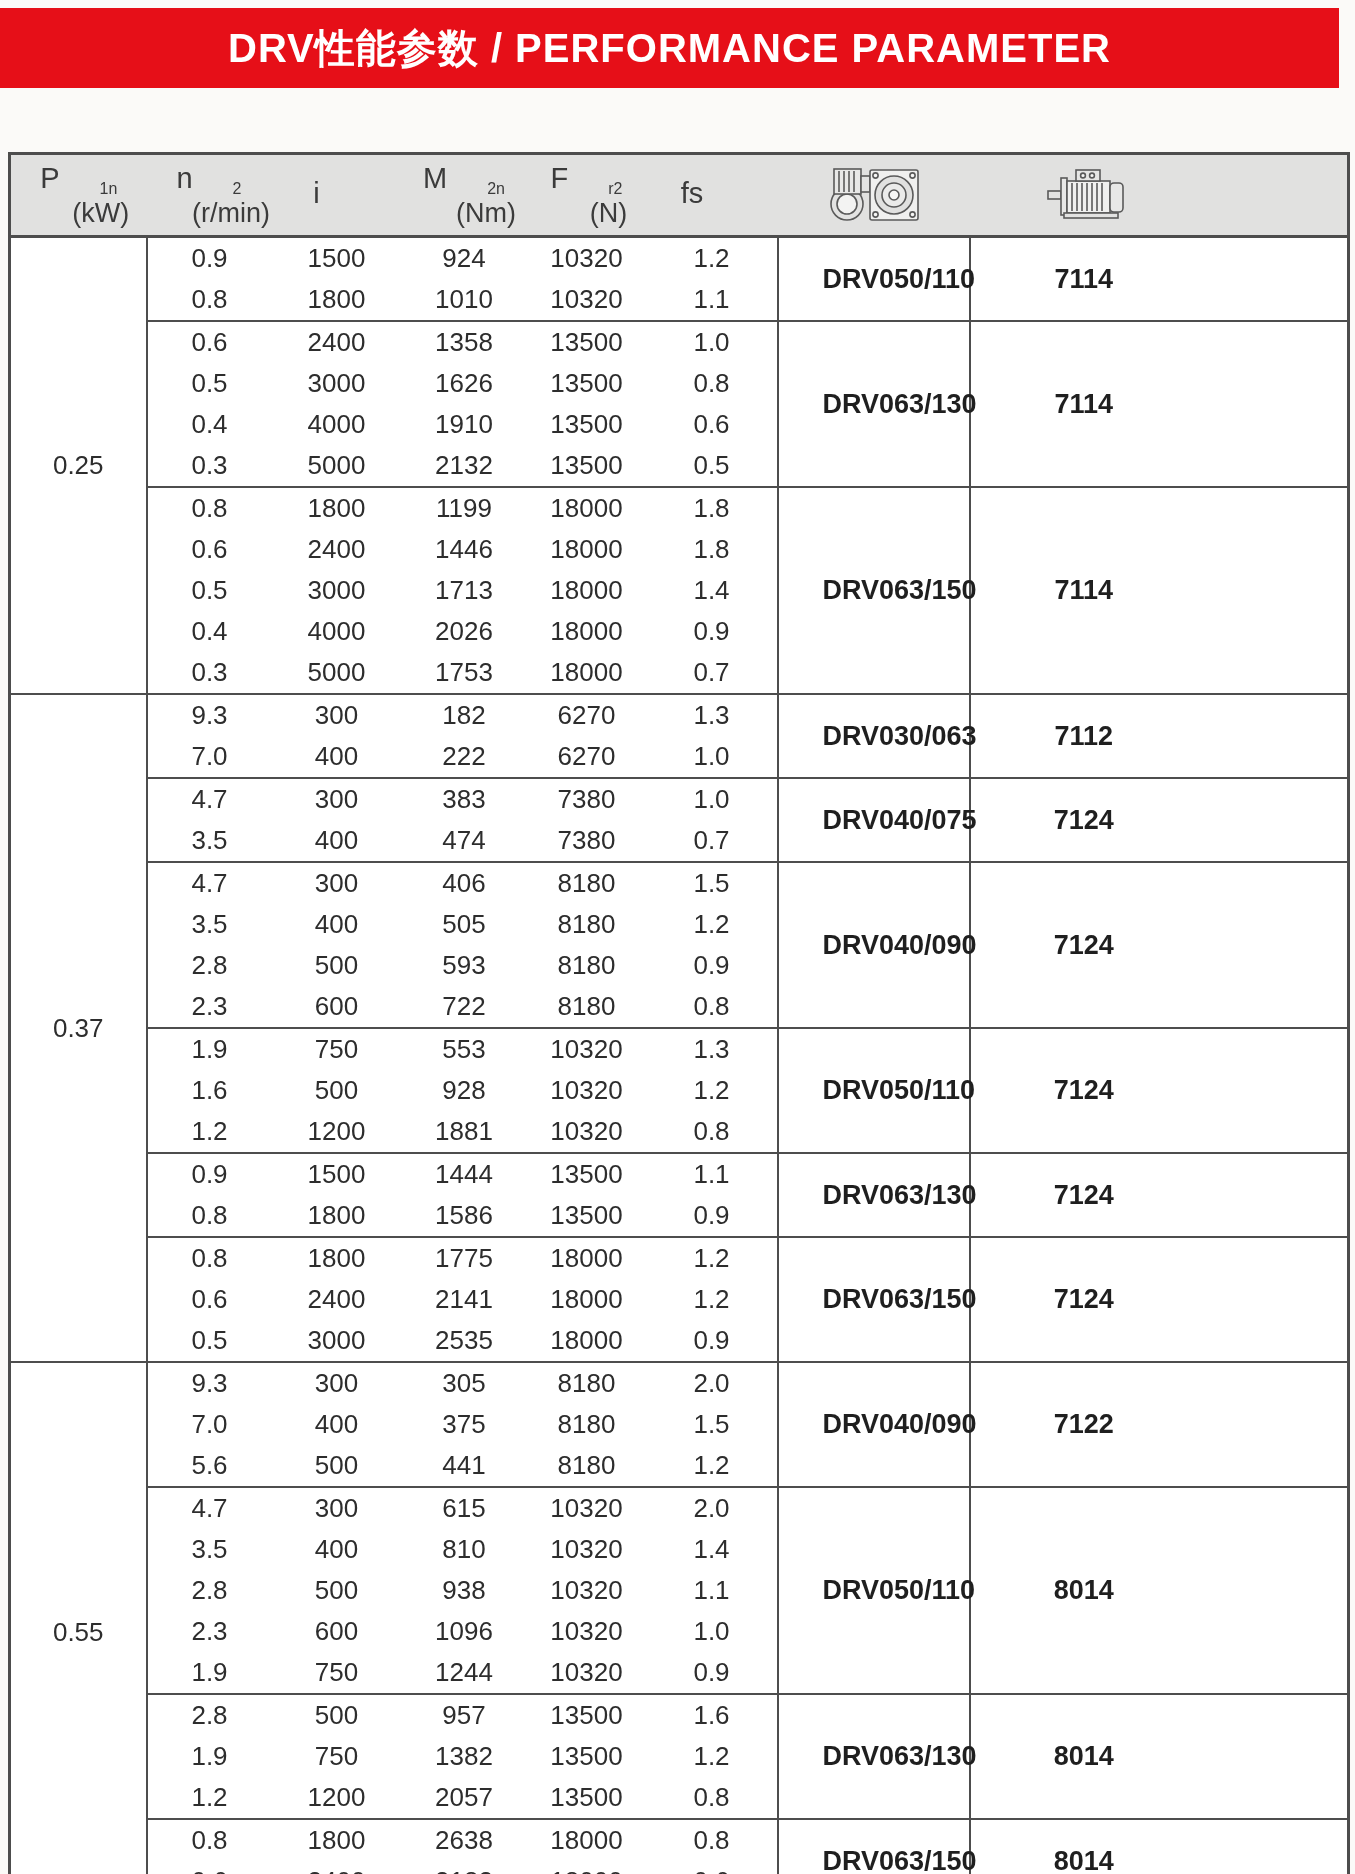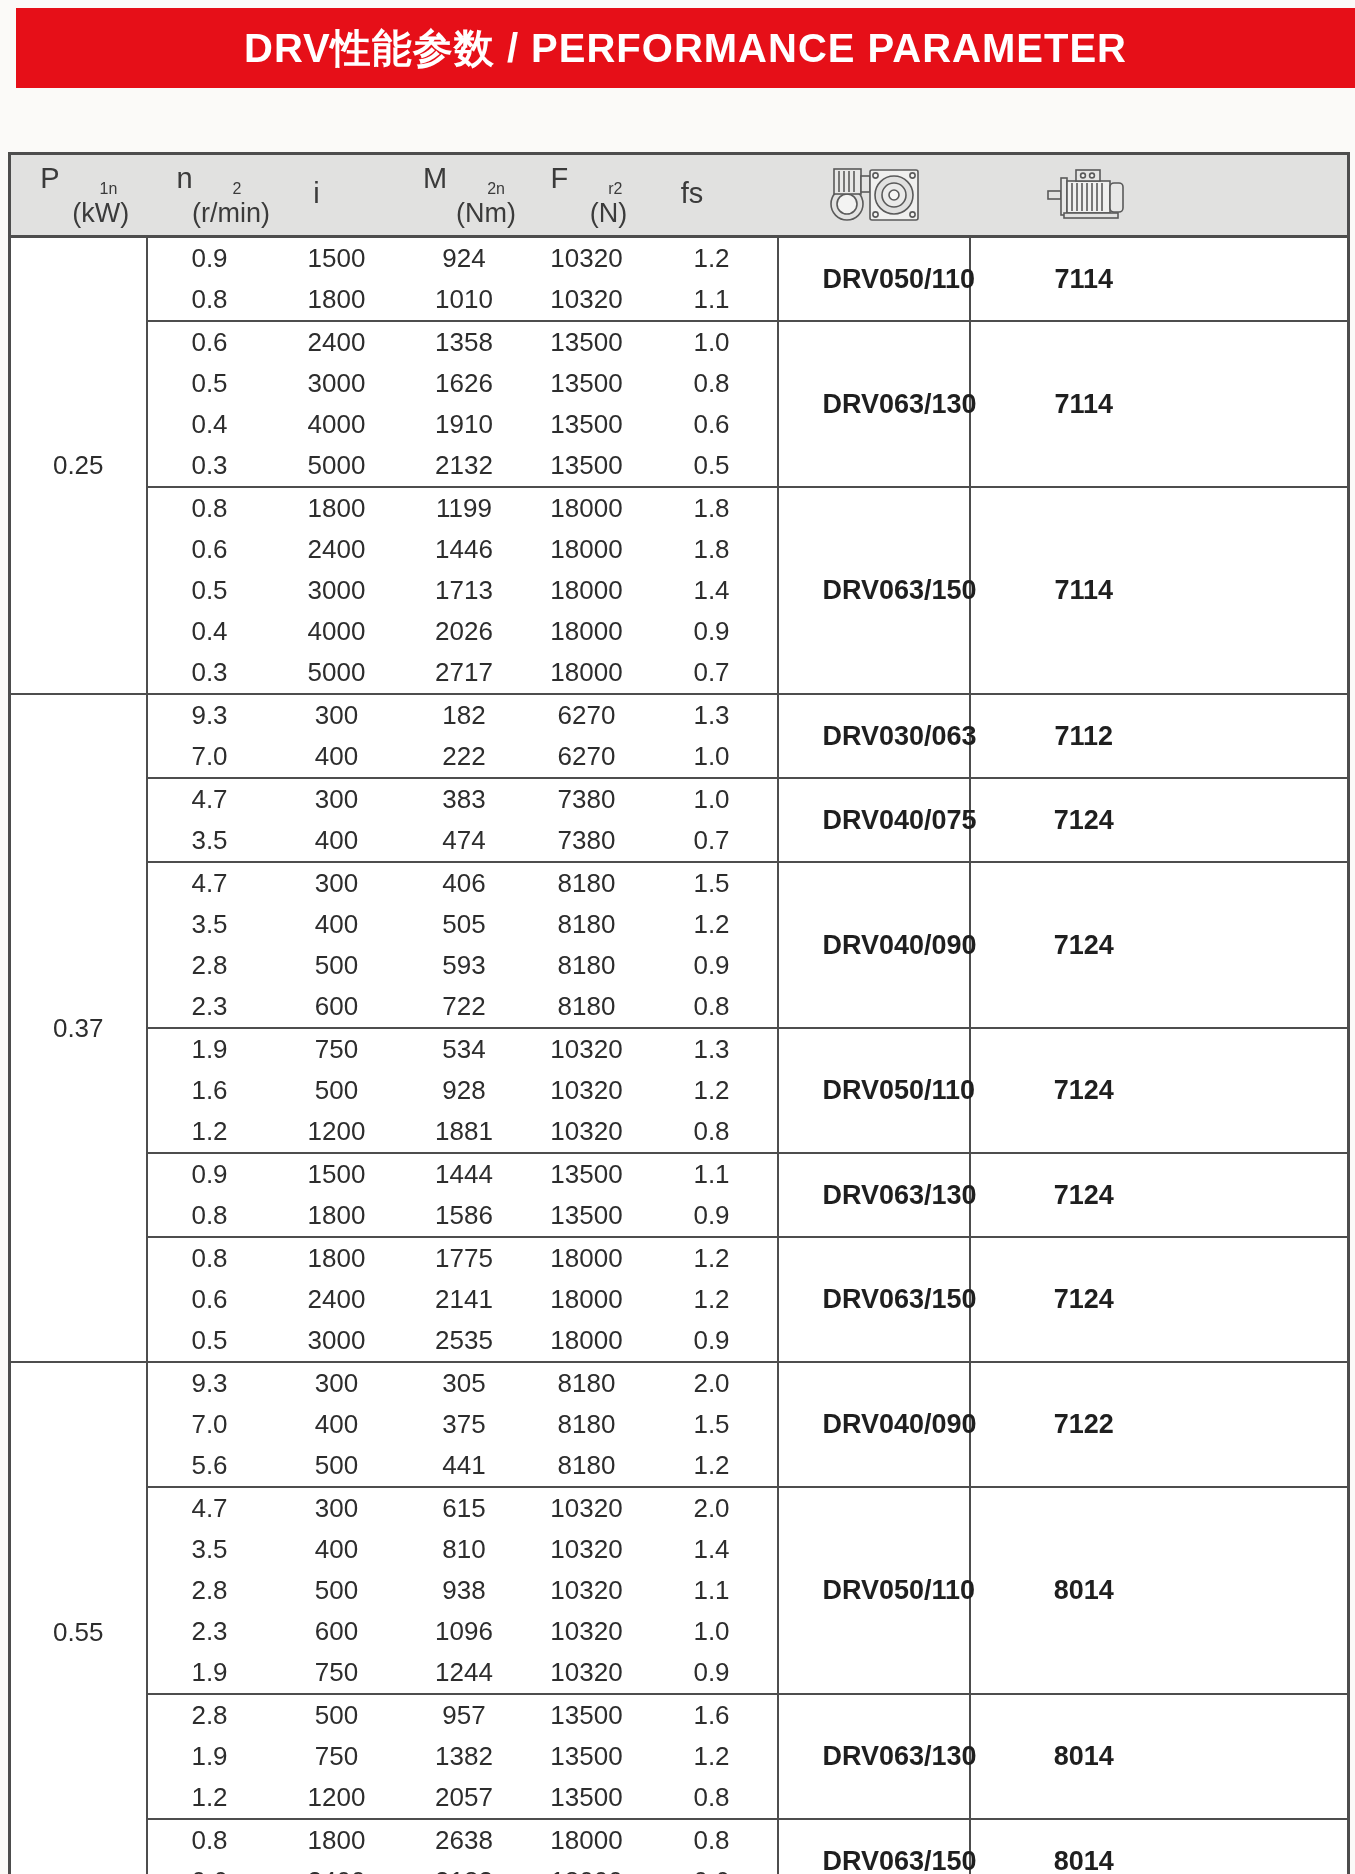--- a/index.html
+++ b/index.html
@@ -3,21 +3,21 @@
 <meta charset="utf-8">
 <style>
   html,body{margin:0;padding:0;}
   body{
     width:1355px;height:1874px;
     background:#fbfaf8;
     font-family:"Liberation Sans","DejaVu Sans",sans-serif;
     overflow:hidden;
   }
   .banner{
-    margin:8px 0 0 16px;
+    margin:8px 0 0 0;
     width:1339px;height:80px;
     background:#e60f18;
     display:flex;align-items:center;justify-content:center;
   }
   .banner span{
     color:#ffffff;font-size:40px;font-weight:bold;letter-spacing:1px;
   }
   table{
     border-collapse:collapse;table-layout:fixed;
     width:1339px;margin:64px 0 0 8px;
@@ -217,21 +217,21 @@
       <tr>
         <td>0.4</td>
         <td>4000</td>
         <td>2026</td>
         <td>18000</td>
         <td>0.9</td>
       </tr>
       <tr>
         <td>0.3</td>
         <td>5000</td>
-        <td>2717</td>
+        <td>1753</td>
         <td>18000</td>
         <td>0.7</td>
       </tr>
       <tr class="mg-start">
         <td class="p1n-cell" rowspan="16">0.37</td>
         <td>9.3</td>
         <td>300</td>
         <td>182</td>
         <td>6270</td>
         <td>1.3</td>
@@ -287,21 +287,21 @@
       <tr>
         <td>2.3</td>
         <td>600</td>
         <td>722</td>
         <td>8180</td>
         <td>0.8</td>
       </tr>
       <tr class="mg-start">
         <td>1.9</td>
         <td>750</td>
-        <td>534</td>
+        <td>553</td>
         <td>10320</td>
         <td>1.3</td>
         <td class="model-cell" rowspan="3">DRV050/110</td>
         <td class="motor-cell" rowspan="3">7124</td>
       </tr>
       <tr>
         <td>1.6</td>
         <td>500</td>
         <td>928</td>
         <td>10320</td>

